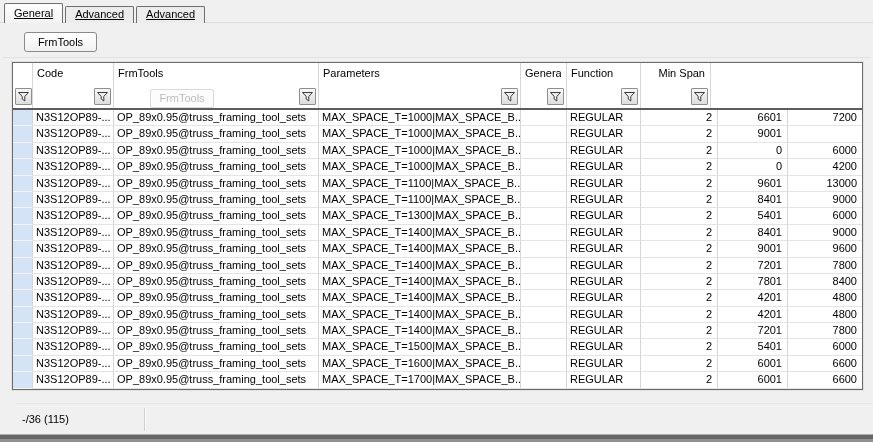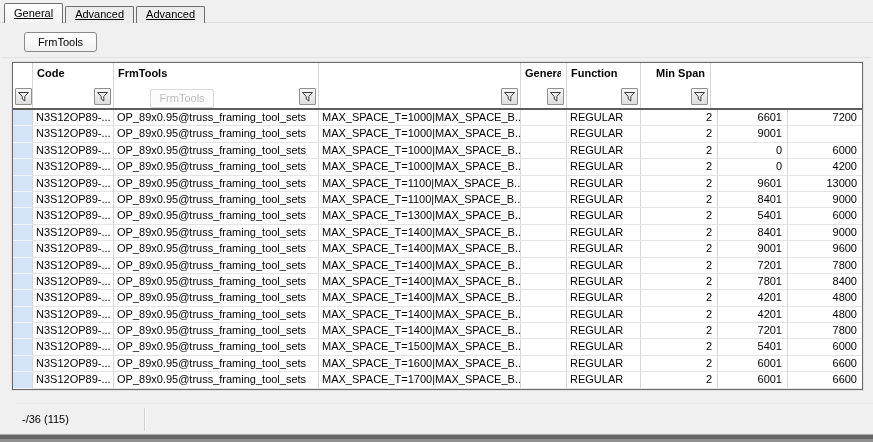--- a/index.html
+++ b/index.html
@@ -26,21 +26,21 @@
     position:absolute;left:24px;top:32px;width:73px;height:20px;
     background:linear-gradient(#ffffff,#f1f1f1);border:1px solid #8a8a8a;border-radius:3px;
     font-family:"Liberation Sans",sans-serif;font-size:11px;color:#000;text-align:center;padding:0;
   }
   
   .grid{
     position:absolute;left:12px;top:62px;width:851px;height:328px;
     box-sizing:border-box;border:1px solid #6a6a6a;background:#fff;
     box-shadow:0 0 0 1px #e2e2e2;
   }
-  .ghead{position:relative;height:45px;border-bottom:2px solid var(--header-border,#5c5c5c);background:#fff;display:flex;font-weight:bold;}
+  .ghead{position:relative;height:45px;border-bottom:2px solid var(--header-border,#5c5c5c);background:#fff;display:flex;}
   .hcell{position:relative;box-sizing:border-box;border-right:1px solid var(--grid-line,#d6d6d6);}
   .hlabel{position:absolute;top:4px;left:4px;right:5px;white-space:nowrap;overflow:hidden;}
   .align-right .hlabel{text-align:right;}
   .funnel{
     position:absolute;bottom:3px;right:2px;width:17px;height:17px;padding:0;
     background:linear-gradient(#f8f8f8,#dedede);border:1px solid #8f8f8f;border-radius:1px;
     display:flex;align-items:center;justify-content:center;
   }
   .col-0 .funnel{left:2px;right:auto;}
   .filter-input{
@@ -122,20 +122,21 @@
       </div>
       <div class="hcell col-2">
         <span class="hlabel">FrmTools</span>
         <button class="funnel">
           <svg width="11" height="11" viewBox="0 0 11 11">
               <path d="M0.5 1.5 H10.5 L6.8 5.4 V10 L4.2 8 V5.4 Z" fill="#ededed" stroke="#3c3c3c" stroke-width="1" stroke-linejoin="round"></path>
             </svg>
         </button>
       </div>
       <div class="hcell col-3">
+        <span class="hlabel">Parameters</span>
         <button class="funnel">
           <svg width="11" height="11" viewBox="0 0 11 11">
               <path d="M0.5 1.5 H10.5 L6.8 5.4 V10 L4.2 8 V5.4 Z" fill="#ededed" stroke="#3c3c3c" stroke-width="1" stroke-linejoin="round"></path>
             </svg>
         </button>
       </div>
       <div class="hcell col-4">
         <span class="hlabel">General</span>
         <button class="funnel">
           <svg width="11" height="11" viewBox="0 0 11 11">

